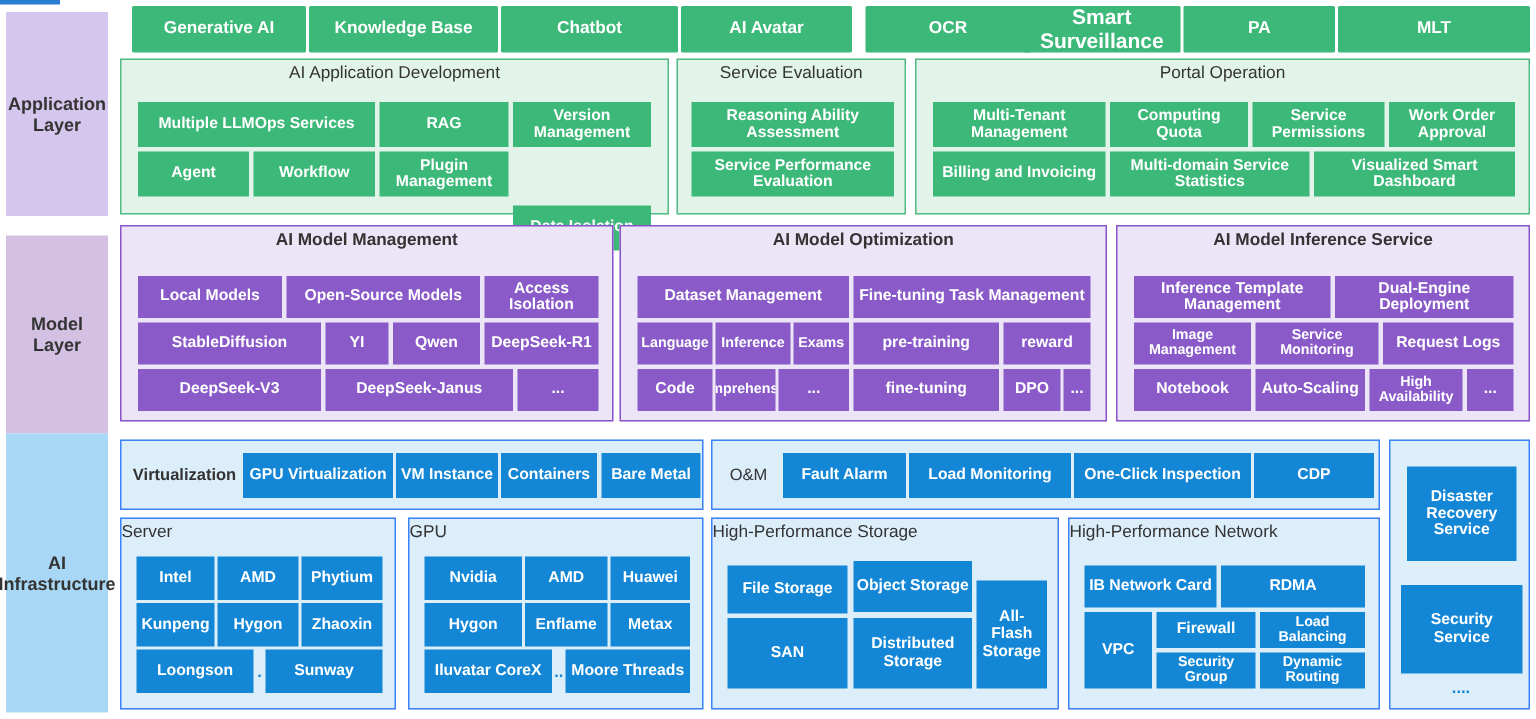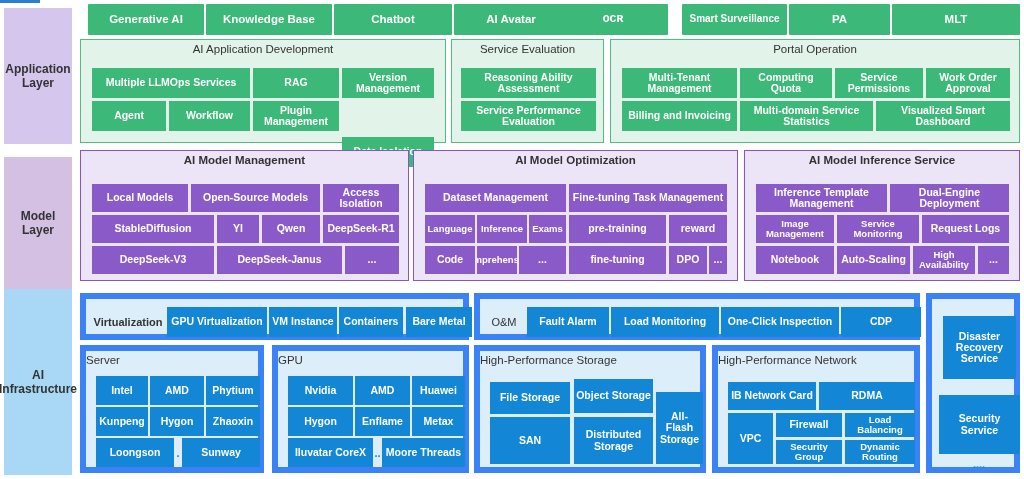--- a/index.html
+++ b/index.html
@@ -30,21 +30,21 @@
   .grp-green{position:absolute;box-sizing:border-box;background:#e2f3e9;border:1px solid #52bb84;}
   .grp-title{position:absolute;left:0;right:0;top:3px;text-align:center;font-size:11.5px;color:#333;}
   .g-item{position:absolute;background:#3cb878;color:#fff;font-weight:bold;font-size:10.5px;}
 
   
   .grp-purple{position:absolute;box-sizing:border-box;background:#ece4f7;border:1.5px solid #8a54c9;}
   .p-title{position:absolute;left:0;right:0;top:3px;text-align:center;font-size:11.5px;color:#333;font-weight:bold;}
   .p-item{position:absolute;background:#8a5bc8;color:#fff;font-weight:bold;font-size:10.5px;}
 
   
-  .grp-blue{position:absolute;box-sizing:border-box;background:#ddeefb;border:6px solid #3b82f6;}
+  .grp-blue{position:absolute;box-sizing:border-box;background:#ddeefb;border:1px solid #3b82f6;}
   .b-title{position:absolute;left:0;right:0;top:3px;font-size:11.5px;color:#333;}
   .b-inline-title{position:absolute;font-size:11px;color:#333;font-weight:bold;
       display:flex;align-items:center;justify-content:center;}
   .b-item{position:absolute;background:#1387d6;color:#fff;font-weight:bold;font-size:10.5px;}
   .dots{position:absolute;color:#1387d6;font-weight:bold;font-size:11px;
         display:flex;align-items:center;justify-content:center;}
 </style>
 </head>
 <body>
 
@@ -53,22 +53,22 @@
   <div class="topbar"></div>
 
   <div class="layer-label ll-app">Application Layer</div>
   <div class="layer-label ll-model">Model Layer</div>
   <div class="layer-label ll-infra">AI Infrastructure</div>
 
   <div class="box app-chip" style="left:88px;top:4px;width:116px;height:31px;">Generative AI</div>
   <div class="box app-chip" style="left:206px;top:4px;width:126px;height:31px;">Knowledge Base</div>
   <div class="box app-chip" style="left:334px;top:4px;width:118px;height:31px;">Chatbot</div>
   <div class="box app-chip" style="left:454px;top:4px;width:114px;height:31px;">AI Avatar</div>
-  <div class="box app-chip" style="left:558px;top:4px;width:110px;height:31px;font-family:Liberation Mono, monospace;">OCR</div>
-  <div class="box app-chip" style="left:682px;top:4px;width:105px;height:31px;font-size:10px;">Smart Surveillance</div>
+  <div class="box app-chip" style="left:577px;top:4px;width:110px;height:31px;">OCR</div>
+  <div class="box app-chip" style="left:682px;top:4px;width:105px;height:31px;font-size:14px;">Smart Surveillance</div>
   <div class="box app-chip" style="left:789px;top:4px;width:101px;height:31px;">PA</div>
   <div class="box app-chip" style="left:892px;top:4px;width:128px;height:31px;">MLT</div>
 
   <div class="grp-green" style="left:80px;top:39px;width:366px;height:104px;">
     <div class="grp-title">AI Application Development</div>
     <div class="box g-item" style="left:11px;top:28px;width:158px;height:30px;">Multiple LLMOps Services</div>
     <div class="box g-item" style="left:172px;top:28px;width:86px;height:30px;">RAG</div>
     <div class="box g-item" style="left:261px;top:28px;width:92px;height:30px;">Version Management</div>
     <div class="box g-item" style="left:11px;top:61px;width:74px;height:30px;">Agent</div>
     <div class="box g-item" style="left:88px;top:61px;width:81px;height:30px;">Workflow</div>

